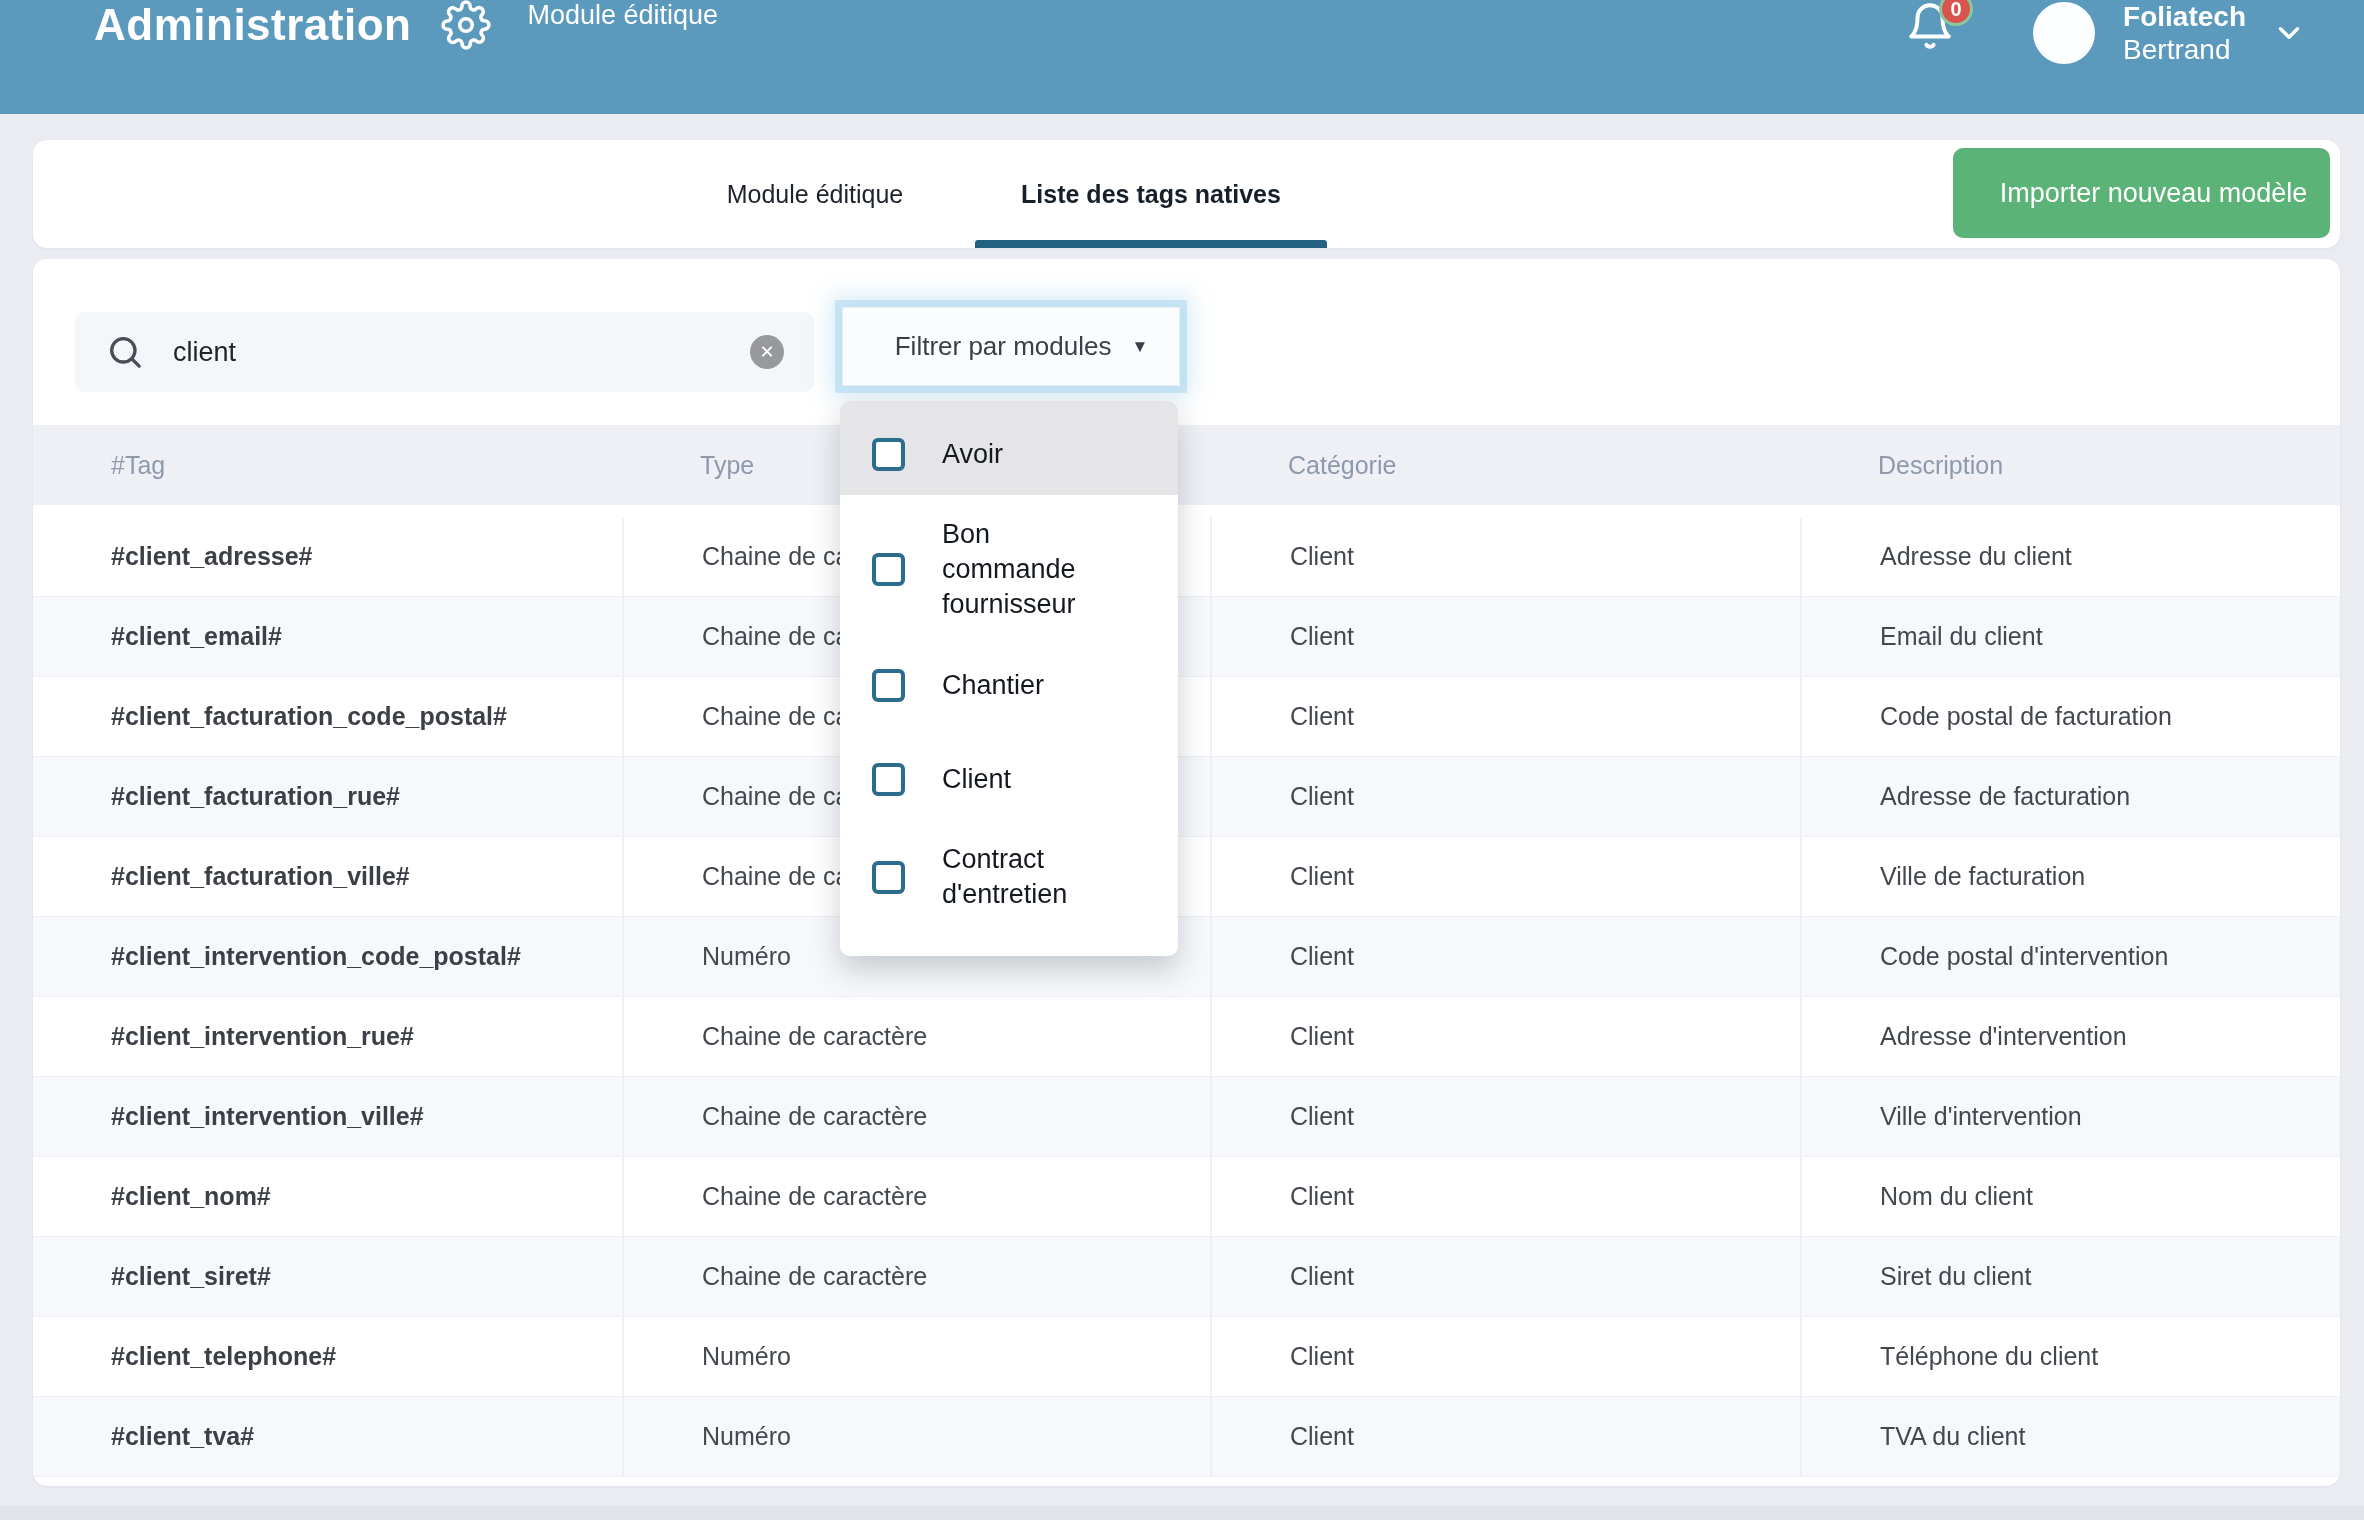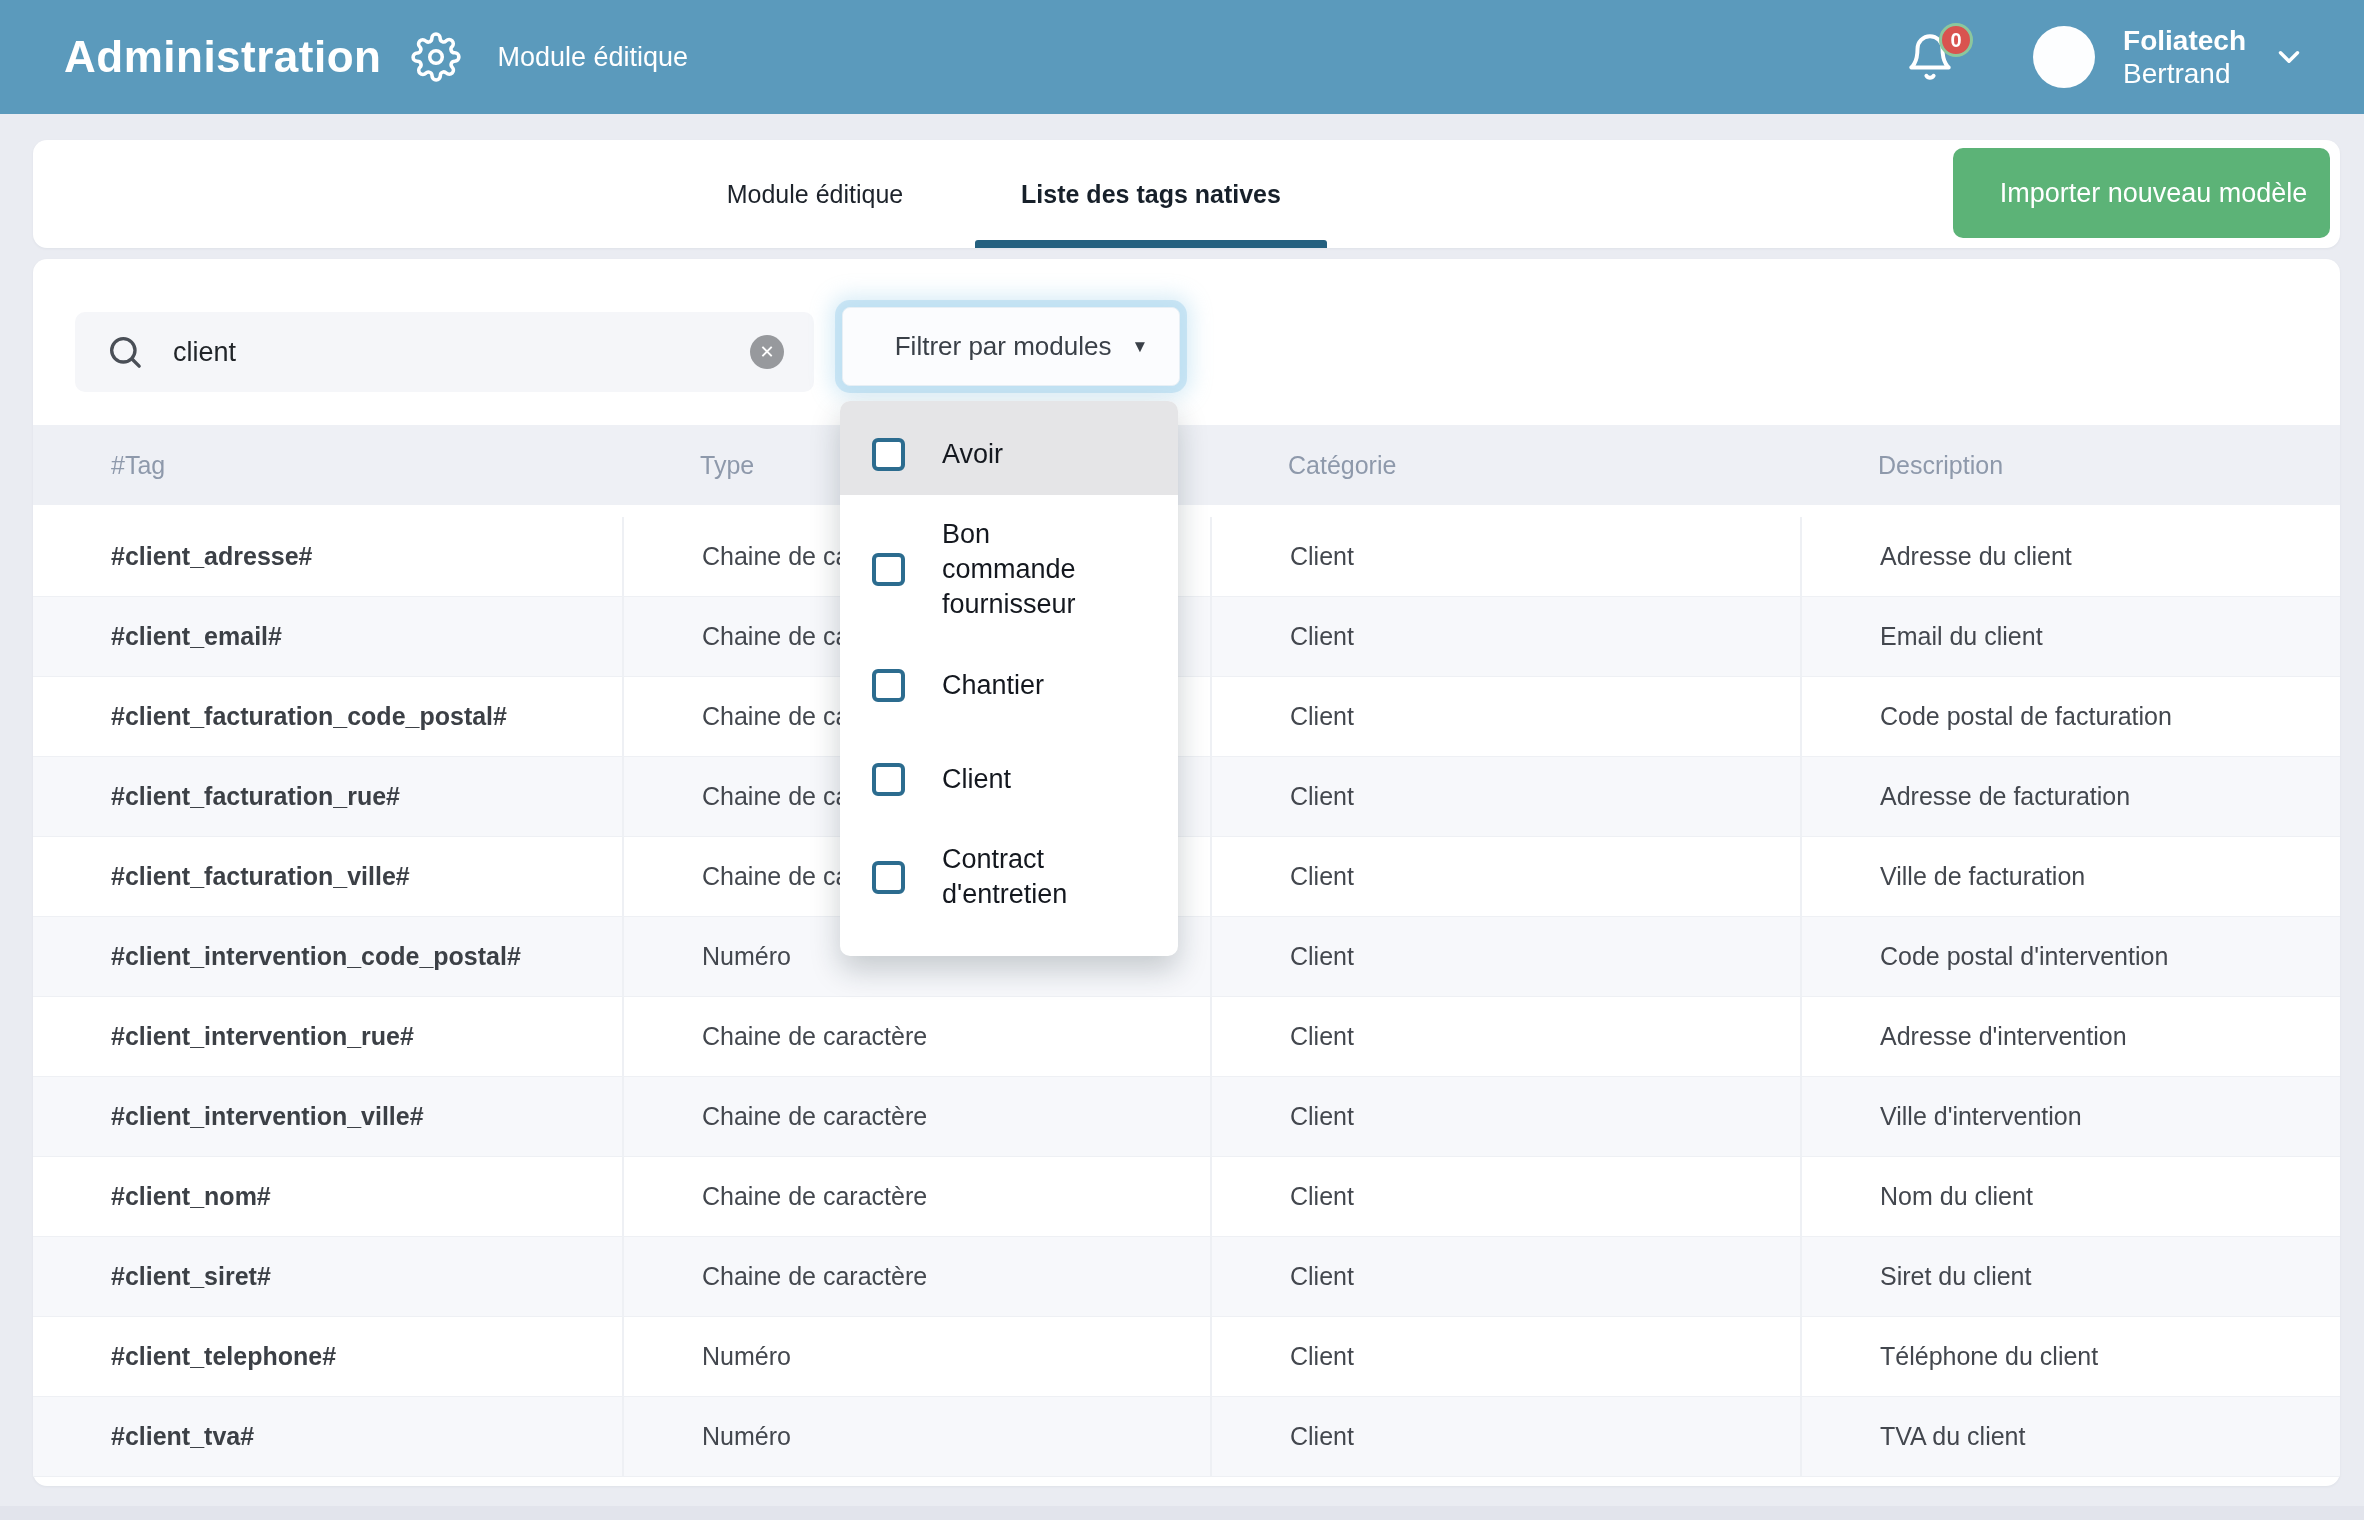--- a/index.html
+++ b/index.html
@@ -8,22 +8,22 @@
     position:relative;
     background:#eaecf2;
     font-family:"Liberation Sans", sans-serif;
     overflow:hidden;
   }
 
   
   .topbar {
     position:absolute; left:0; top:0; width:2364px; height:114px;
     background:var(--topbar,#5b9abc);
-    display:flex; align-items:center;
-    padding:0 58px 0 64px;
+    display:flex; align-items:flex-start;
+    padding:0 58px 0 94px;
     color:#fff;
   }
   .app-title { font-size:44px; font-weight:bold; letter-spacing:.5px; }
   .gear { width:50px; height:50px; margin-left:30px; cursor:pointer; }
   .topbar-subtitle { font-size:27px; margin-left:36px; }
   .bell-wrap { position:relative; margin-left:auto; width:50px; height:52px; cursor:pointer; }
   .bell-wrap svg { width:50px; height:52px; }
   .badge {
     position:absolute; top:-8px; right:-18px;
     min-width:34px; height:34px; border-radius:50%;
@@ -80,21 +80,21 @@
     flex:1; margin-left:28px; border:none; background:transparent; outline:none;
     font-size:27px; color:#212529; font-family:"Liberation Sans",sans-serif;
   }
   .clear-btn {
     width:34px; height:34px; border-radius:50%; background:#97999d;
     color:#fff; font-size:18px; display:flex; align-items:center; justify-content:center;
     cursor:pointer; flex-shrink:0;
   }
   .filter-btn {
     position:absolute; left:809px; top:48px; width:338px; height:79px;
-    background:#fbfcfe; border:1px solid #e7eff5; border-radius:8px;
+    background:#fbfcfe; border:1px solid #e7eff5; border-radius:0;
     display:flex; align-items:center; justify-content:center; gap:20px;
     font-size:26px; color:#3a4048; cursor:pointer;
     box-shadow:0 0 0 7px rgba(146,203,233,.38), 0 0 20px 12px rgba(146,203,233,.35);
     padding-left:21px;
   }
   .caret { font-size:17px; color:#3a4048; }
 
   
   .thead {
     position:absolute; left:0; top:166px; width:2307px; height:80px;

